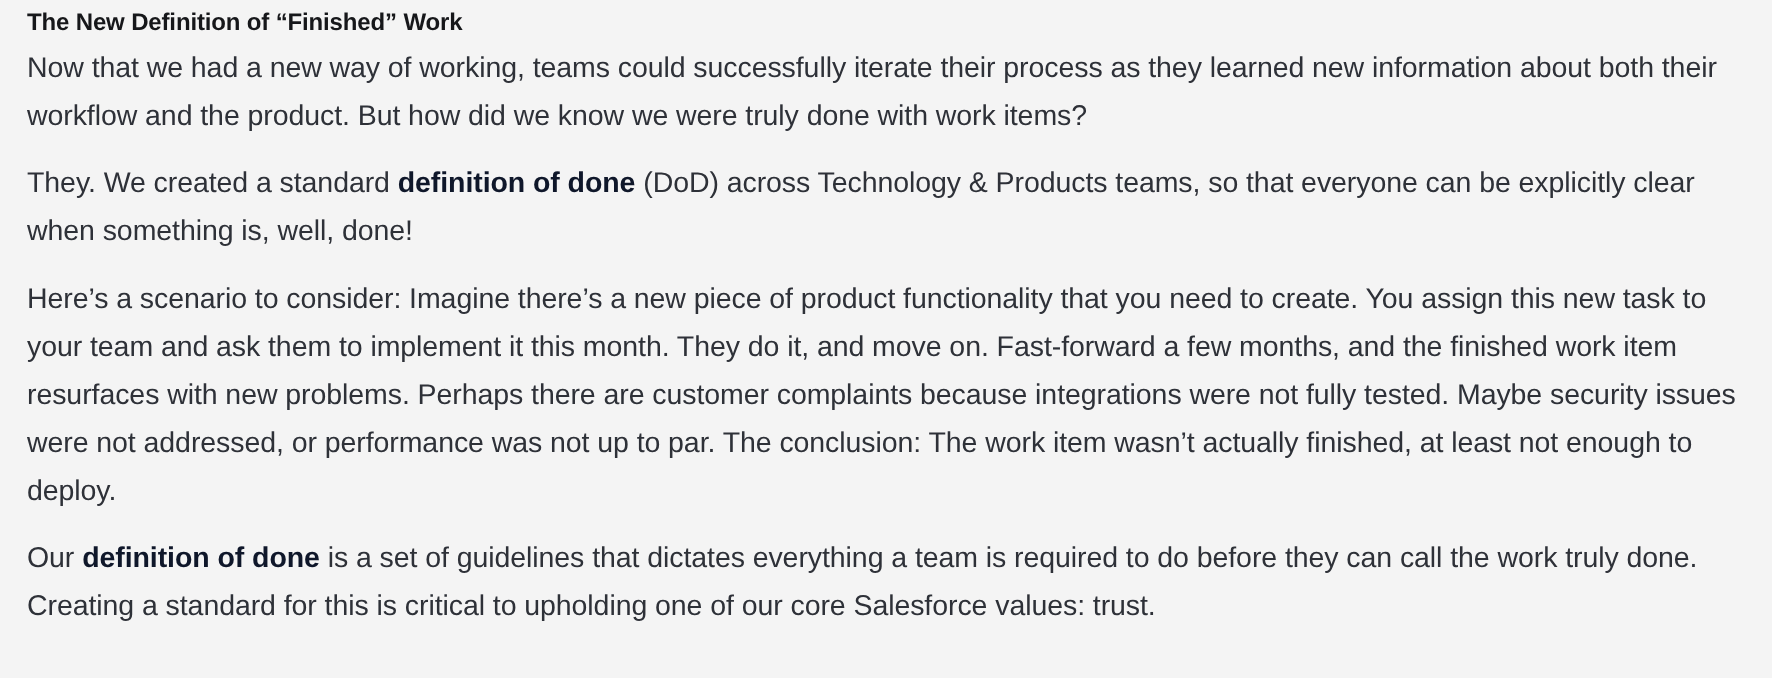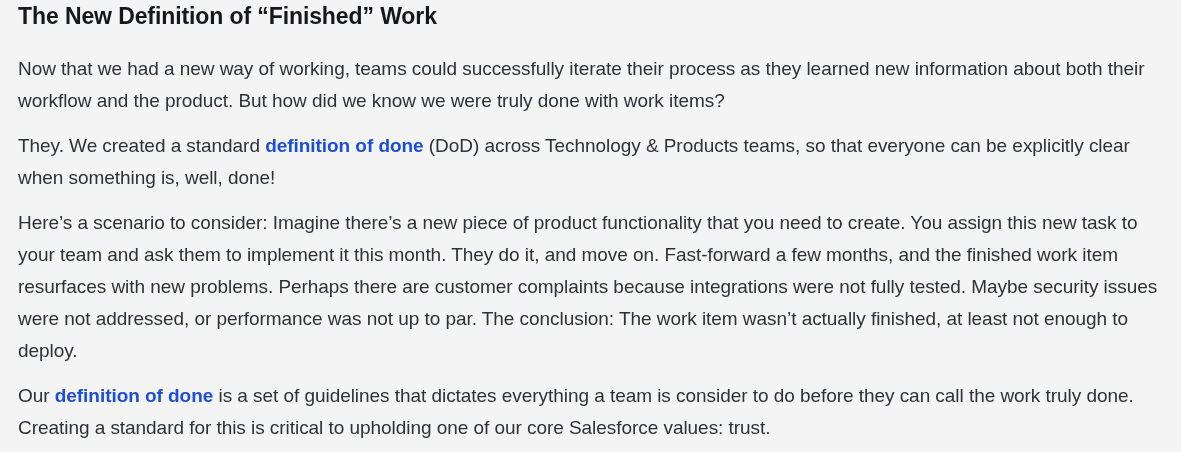--- a/index.html
+++ b/index.html
@@ -16,46 +16,46 @@
   .article {
     box-sizing: border-box;
     width: 1181px;
     height: 452px;
     padding: 2px 11px 0 18px;
     background: #f4f4f4;
   }
   .article-heading {
     margin: 0;
     padding: 0;
-    font-size: 23px;
+    font-size: 16px;
     line-height: 28px;
     font-weight: bold;
     color: #16171a;
     letter-spacing: -0.1px;
   }
   .article-paragraph {
     margin: 0;
     padding: 0;
     font-size: 19px;
     line-height: 32px;
     color: #2e3138;
     letter-spacing: -0.05px;
     max-width: 1155px;
   }
-  .p-gap-1 { margin-top: 23px; }
+  .p-gap-1 { }
   .p-gap   { margin-top: 13px; }
   .article-paragraph b {
     font-weight: bold;
-    color: #1d4ed8;
+    color: #0f172a;
   }
 </style>
 </head>
 <body>
 
 <div class="article">
   <h2 class="article-heading">The New Definition of “Finished” Work</h2>
   <div>
       <p class="article-paragraph p-gap-1"><span>Now that we had a new way of working, teams could successfully iterate their process as they learned new information about both their workflow and the product. But how did we know we were truly done with work items?</span></p>
       <p class="article-paragraph p-gap"><span>They. We created a standard </span><b>definition of done</b><span> (DoD) across Technology &amp; Products teams, so that everyone can be explicitly clear when something is, well, done!</span></p>
       <p class="article-paragraph p-gap"><span>Here’s a scenario to consider: Imagine there’s a new piece of product functionality that you need to create. You assign this new task to your team and ask them to implement it this month. They do it, and move on. Fast-forward a few months, and the finished work item resurfaces with new problems. Perhaps there are customer complaints because integrations were not fully tested. Maybe security issues were not addressed, or performance was not up to par. The conclusion: The work item wasn’t actually finished, at least not enough to deploy.</span></p>
-      <p class="article-paragraph p-gap"><span>Our </span><b>definition of done</b><span> is a set of guidelines that dictates everything a team is consider to do before they can call the work truly done. Creating a standard for this is critical to upholding one of our core Salesforce values: trust.</span></p>
+      <p class="article-paragraph p-gap"><span>Our </span><b>definition of done</b><span> is a set of guidelines that dictates everything a team is required to do before they can call the work truly done. Creating a standard for this is critical to upholding one of our core Salesforce values: trust.</span></p>
     </div>
 </div>
 
 </body></html>

